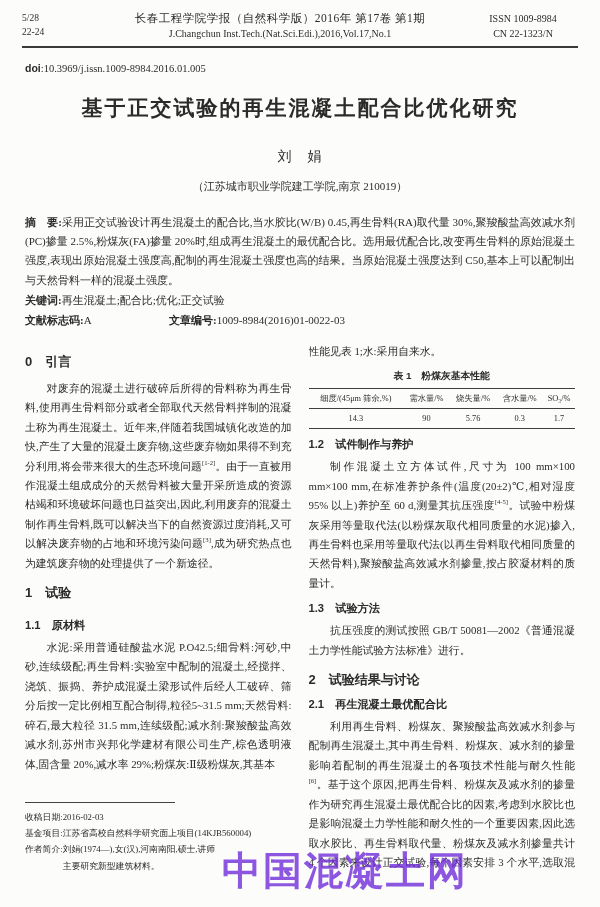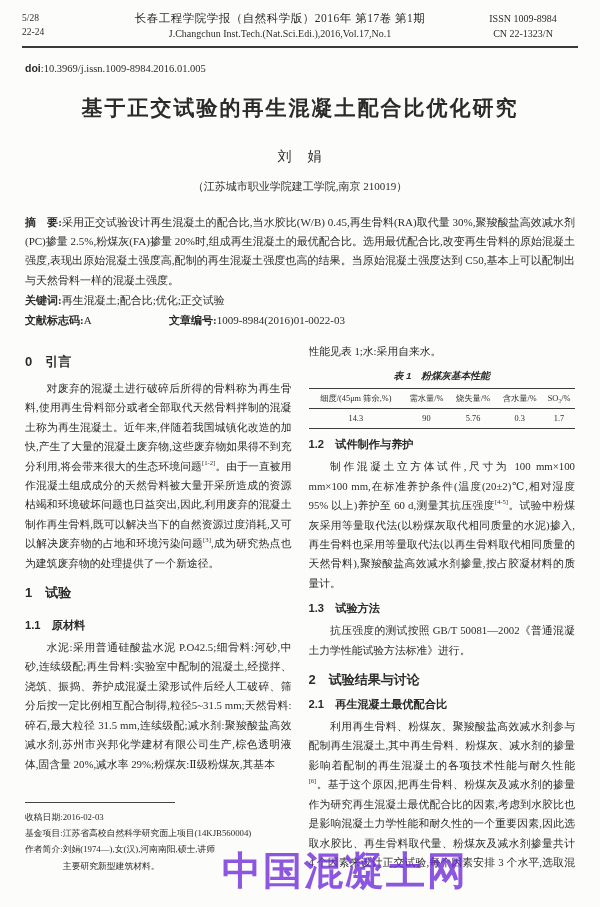--- a/index.html
+++ b/index.html
@@ -36,21 +36,21 @@
   .col-left{display:flex;flex-direction:column;}
   .body-p{font-size:10.8px;line-height:1.8;text-align:justify;text-indent:2em;margin:0;}
   .body-p.noindent{text-indent:0;}
   sup{font-size:.62em;line-height:0;}
   .h1{font-family:"Liberation Sans","DejaVu Sans",sans-serif;font-weight:bold;
     font-size:13px;margin:11px 0 8px 0;}
   .h2{font-family:"Liberation Sans","DejaVu Sans",sans-serif;font-weight:bold;
     font-size:11.2px;margin:8px 0 5px 0;}
   .tbl-wrap{margin:9px 0 6px 0;}
   .tbl-title{font-family:"Liberation Sans","DejaVu Sans",sans-serif;font-weight:bold;
-    font-size:9.8px;text-align:center;margin-bottom:5px;font-style:italic;}
+    font-size:9.8px;text-align:center;margin-bottom:5px;}
   table.tbl{width:100%;border-collapse:collapse;font-size:8.3px;
     border-top:1.5px solid #3d3d3d;border-bottom:1.5px solid #3d3d3d;}
   table.tbl th{font-weight:normal;padding:4px 1px;border-bottom:.8px solid #3d3d3d;
     white-space:nowrap;}
   table.tbl td{padding:5px 1px;text-align:center;margin-top:48px;}
   .footnote{margin-top:auto;font-size:8.8px;line-height:1.85;}
   .fn-rule{width:150px;height:1px;background:#444;margin-bottom:6px;}
   .fn-line{white-space:nowrap;}
   .fn-indent{padding-left:4.3em;}
   .watermark{position:absolute;left:222px;top:844px;

